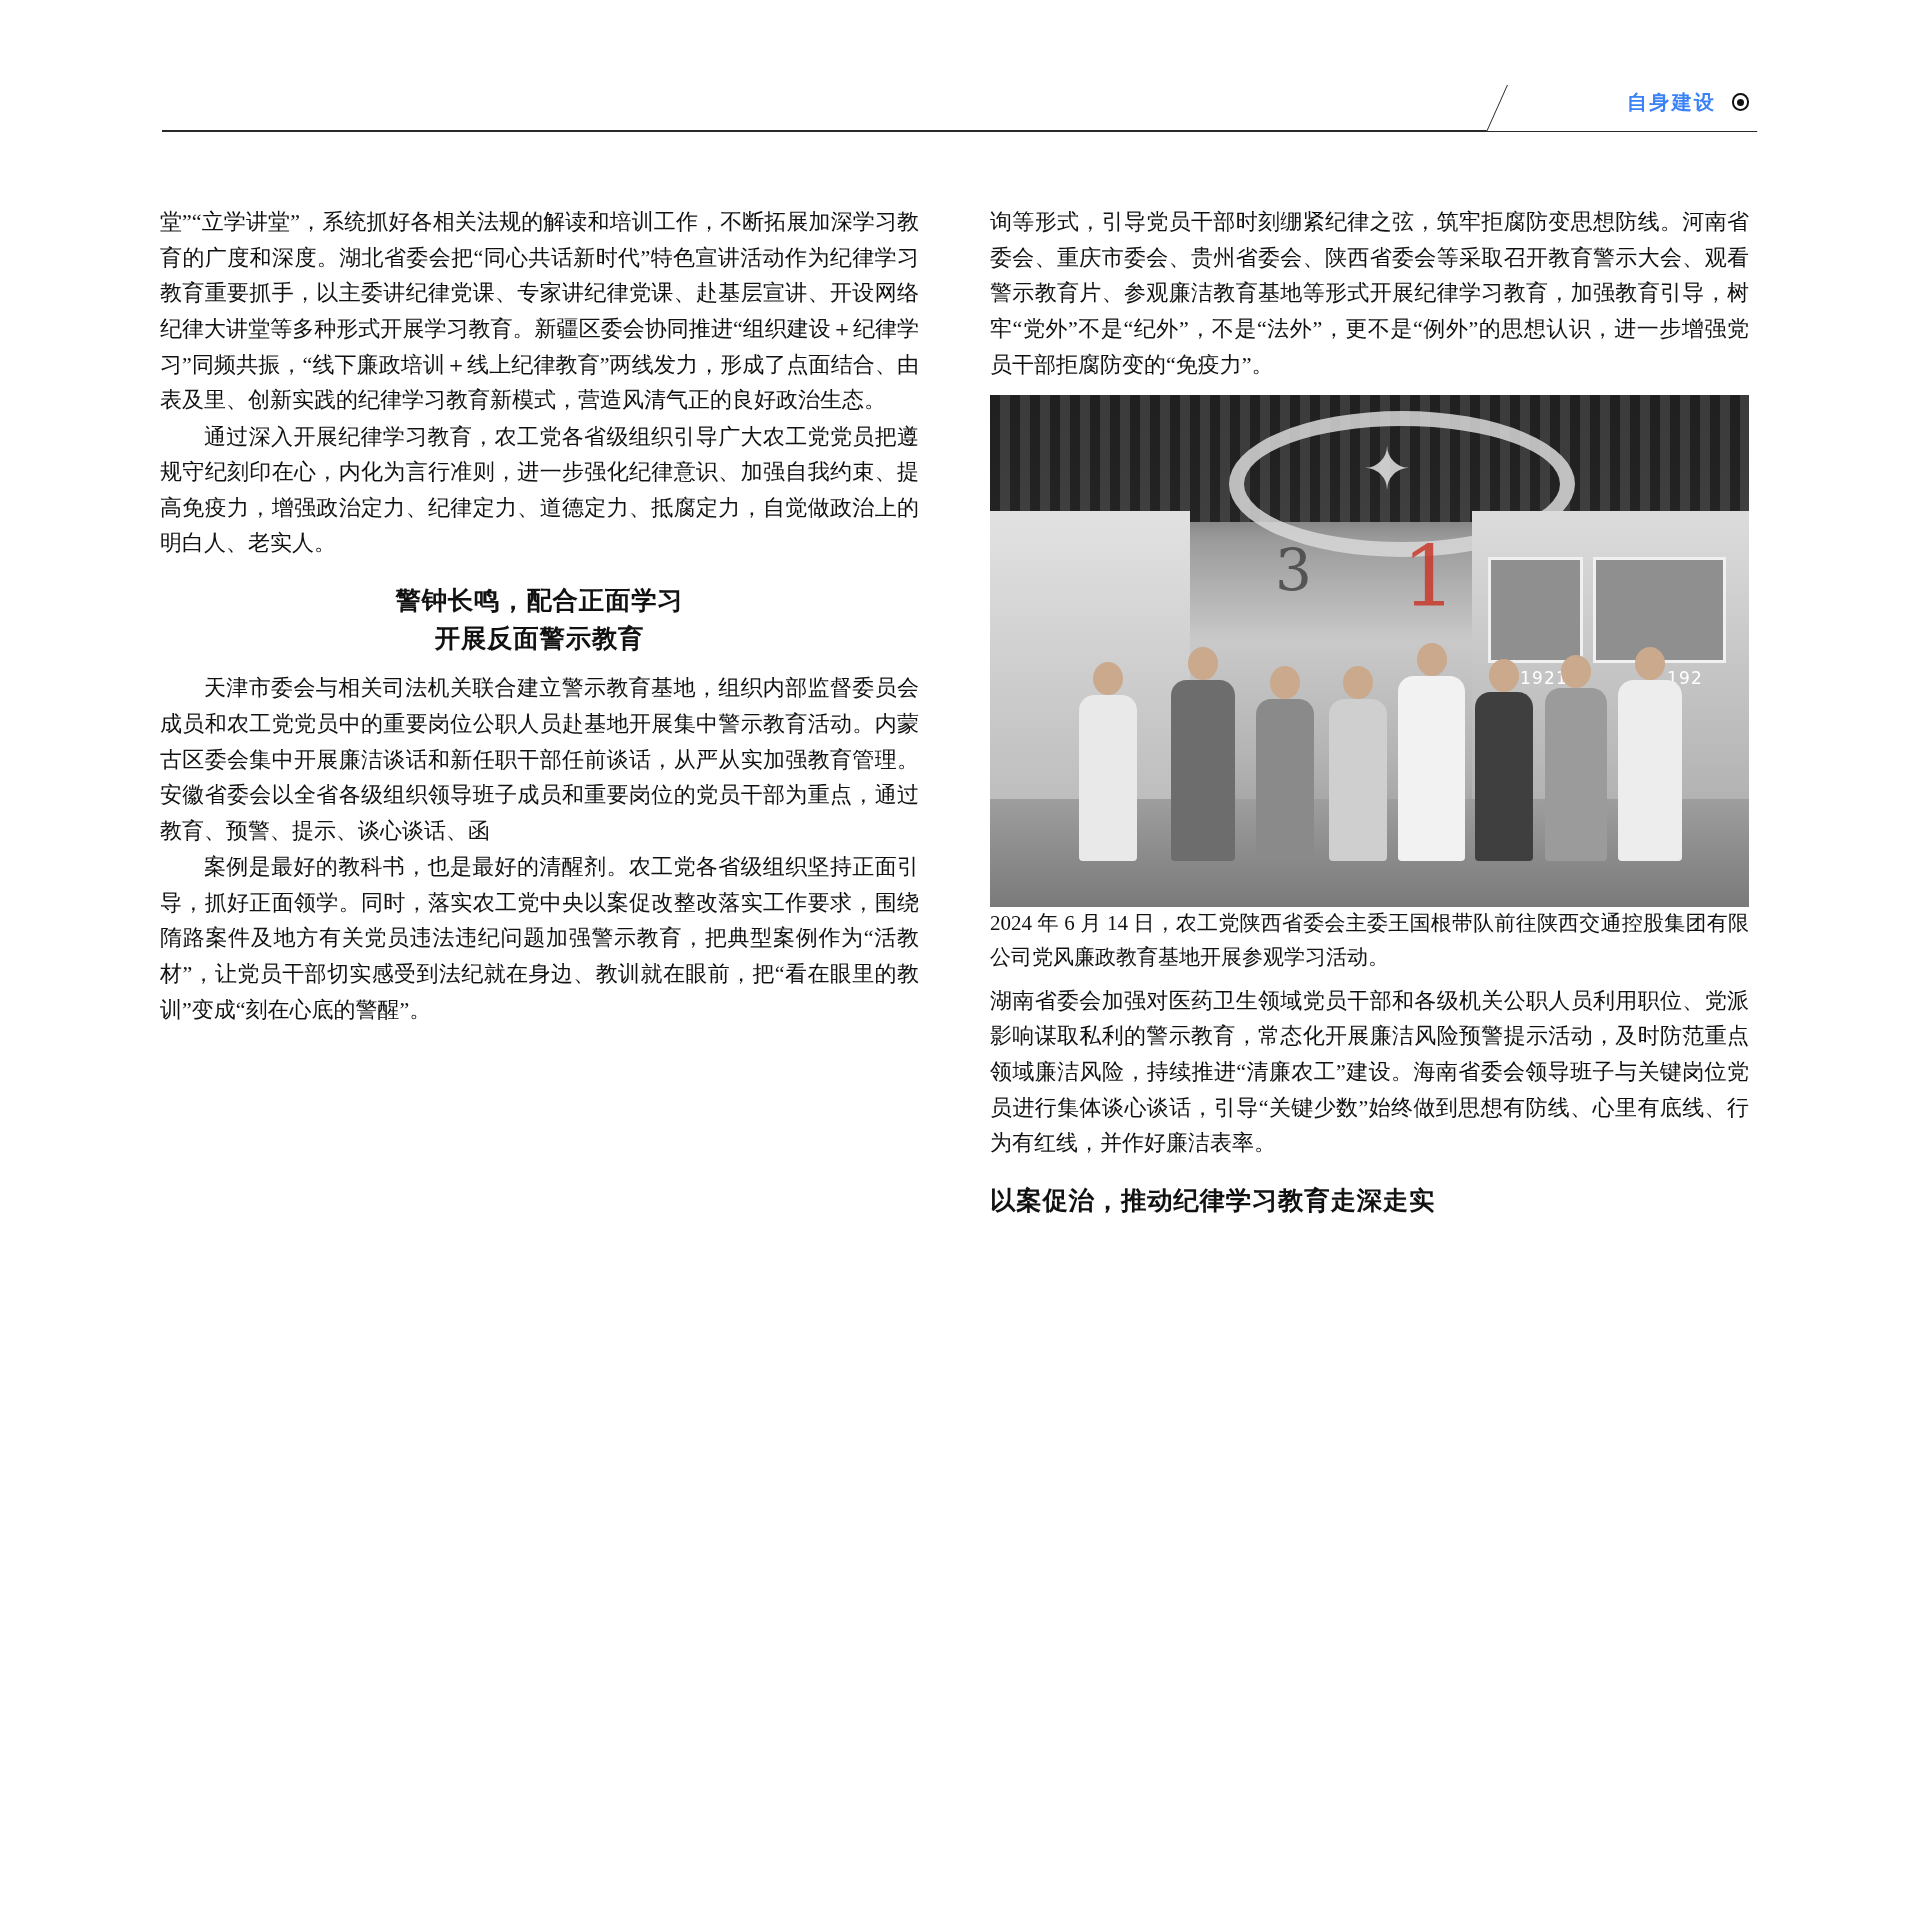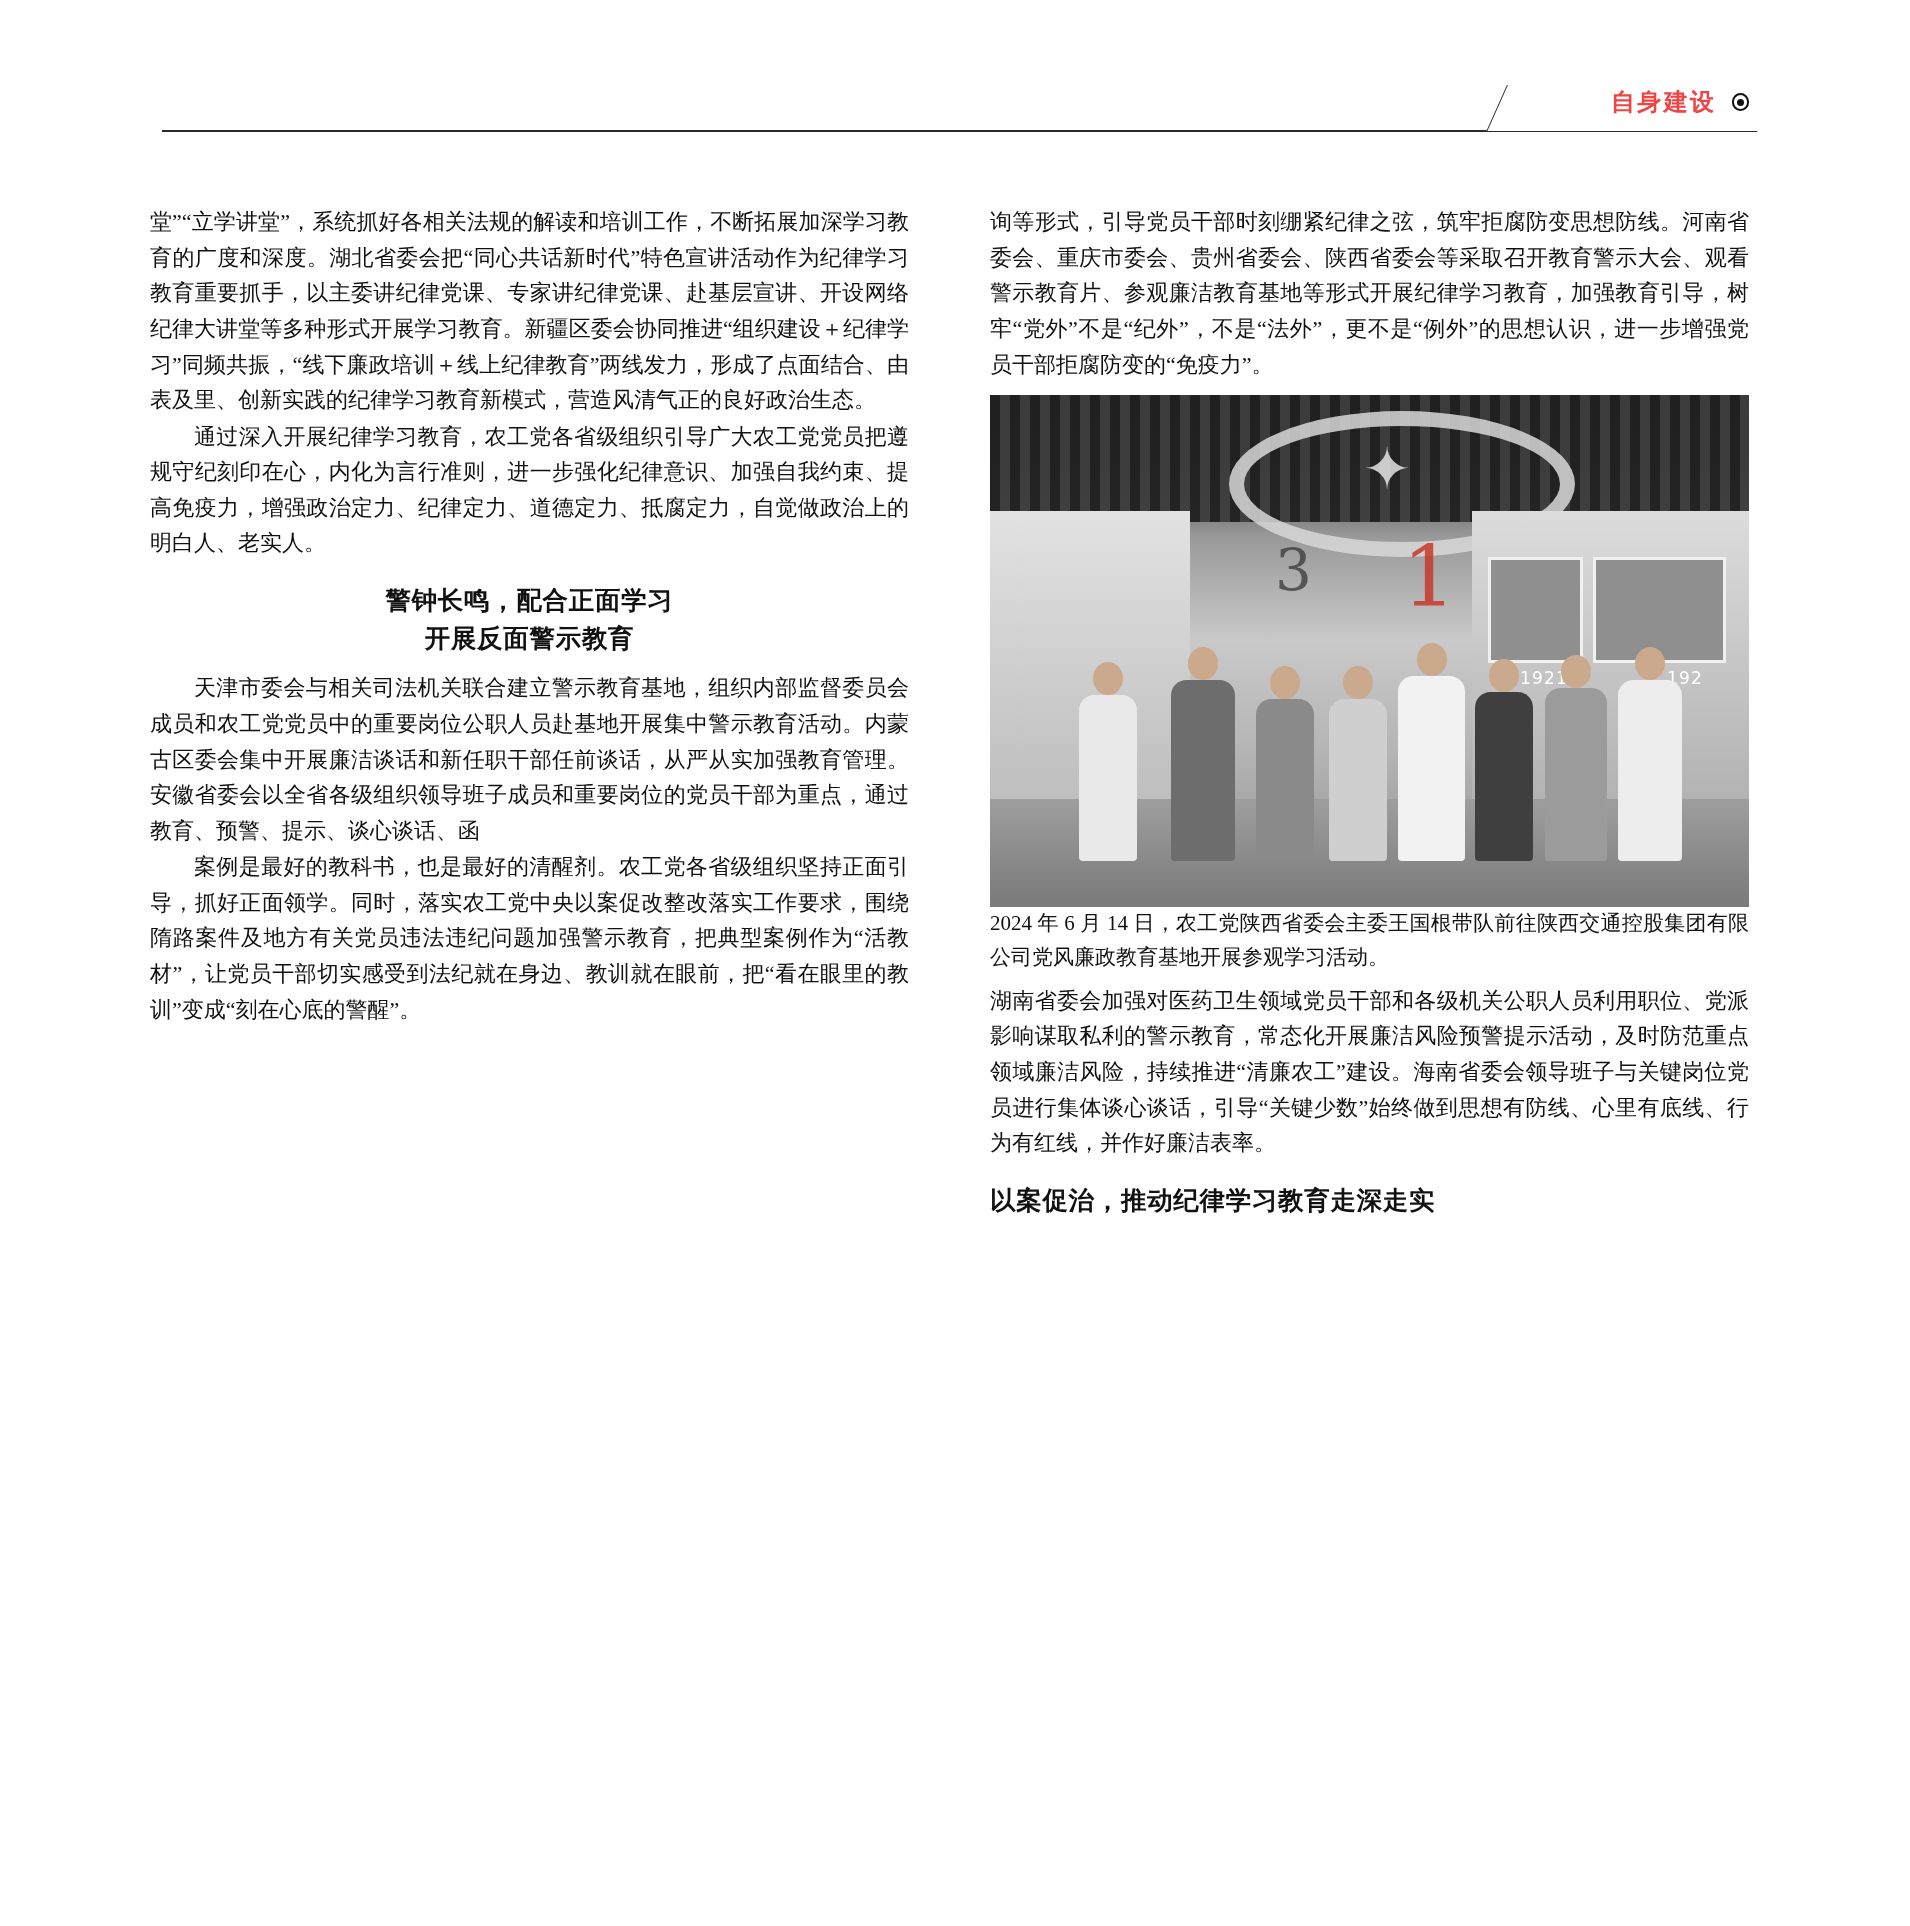--- a/index.html
+++ b/index.html
@@ -55,23 +55,23 @@
     background: #ffffff;
     border-bottom: 1.9px solid #2a2a2a;
     transform: skewX(-24deg);
     transform-origin: bottom left;
     border-left: 1.9px solid #2a2a2a;
   }
   .header-title {
     position: relative;
     font-family: "DejaVu Sans", sans-serif;
     font-weight: bold;
-    font-size: 24px;
+    font-size: 20px;
     letter-spacing: 2.3px;
-    color: #ef4444;
+    color: #3b82f6;
     margin-right: 15.4px;
     z-index: 2;
   }
   .header-dot {
     position: relative;
     z-index: 2;
     width: 17.7px;
     height: 17.7px;
     border-radius: 50%;
     border: 2.3px solid #111;
@@ -92,21 +92,21 @@
   .col {
     position: absolute;
     top: 204px;
     width: 759px;
     font-size: 22px;
     line-height: 1.62;
     text-align: justify;
     text-justify: inter-ideograph;
     color: #111;
   }
-  .col-left  { left: 150px; }
+  .col-left  { left: 160px; }
   .col-right { left: 990px; }
 
   p.para {
     margin: 0 0 0.8px 0;
     text-indent: 2em;
   }
   p.para.noindent { text-indent: 0; }
 
   h2.sub {
     font-family: "DejaVu Sans", sans-serif;

